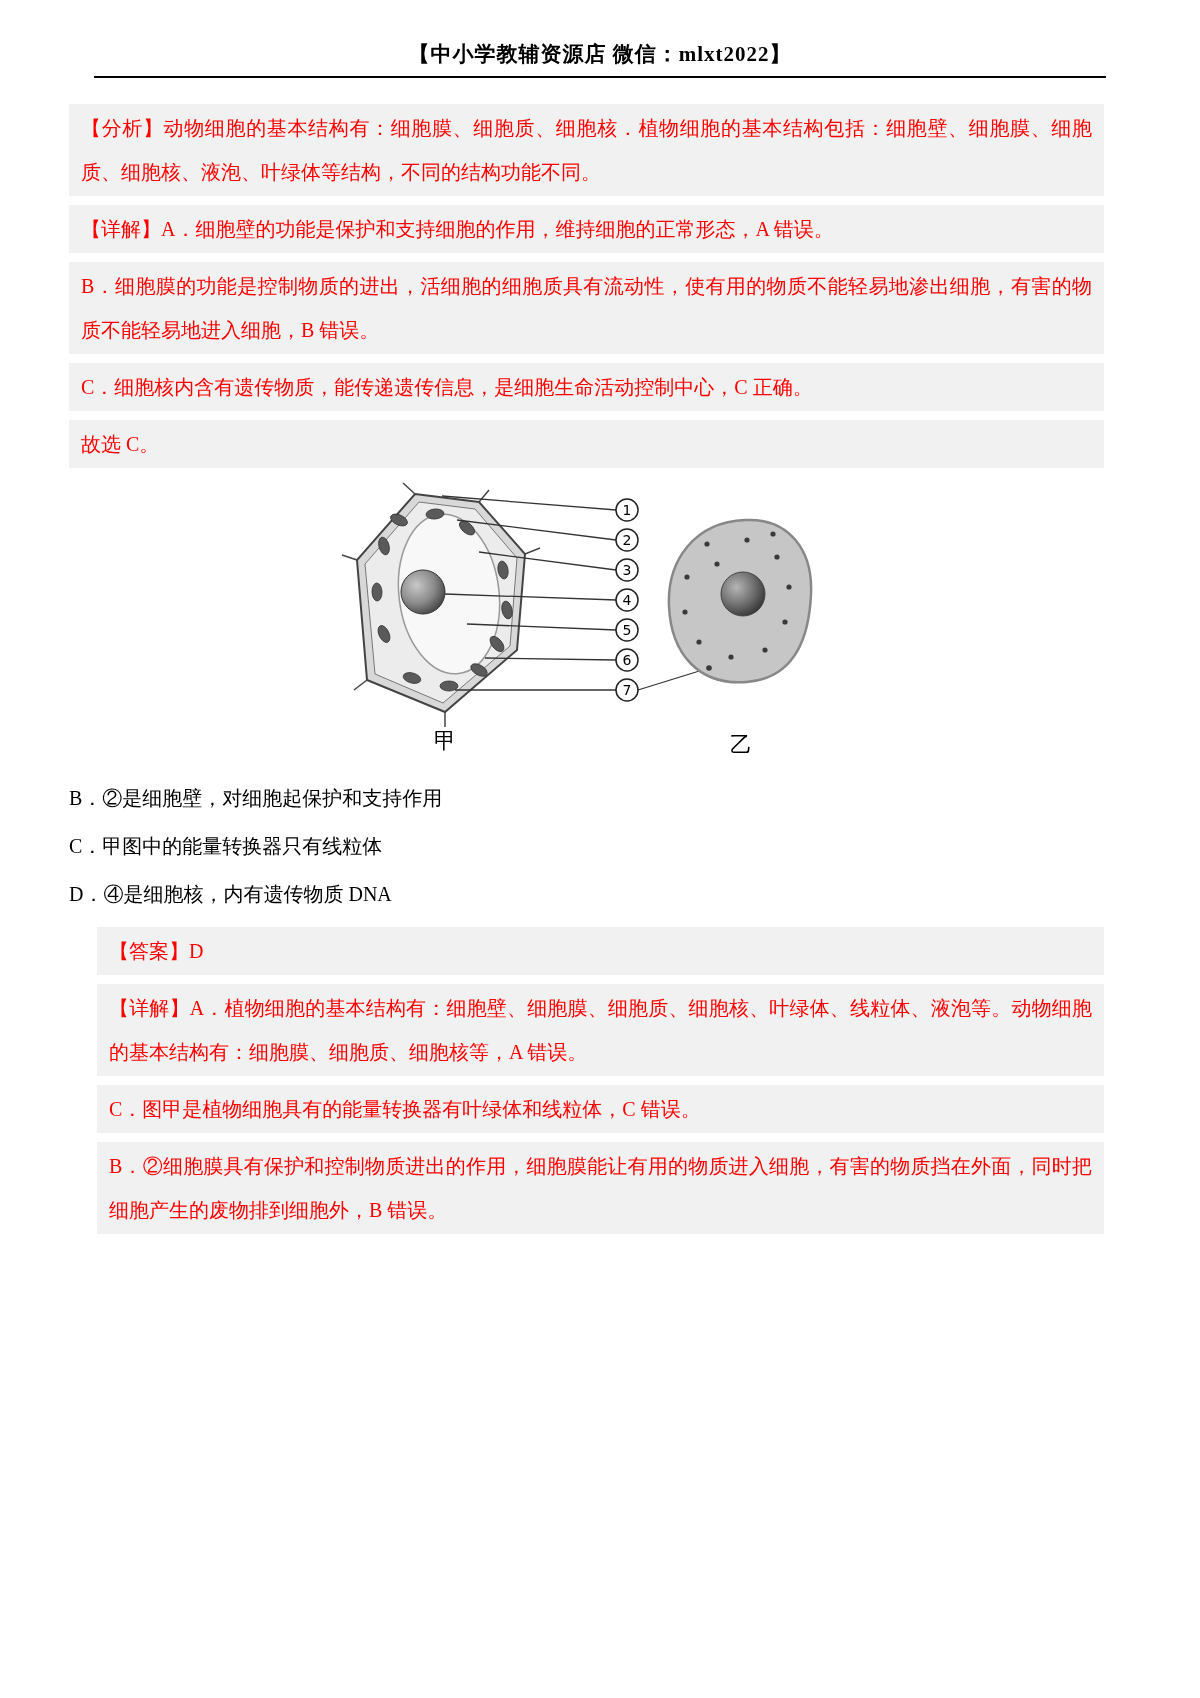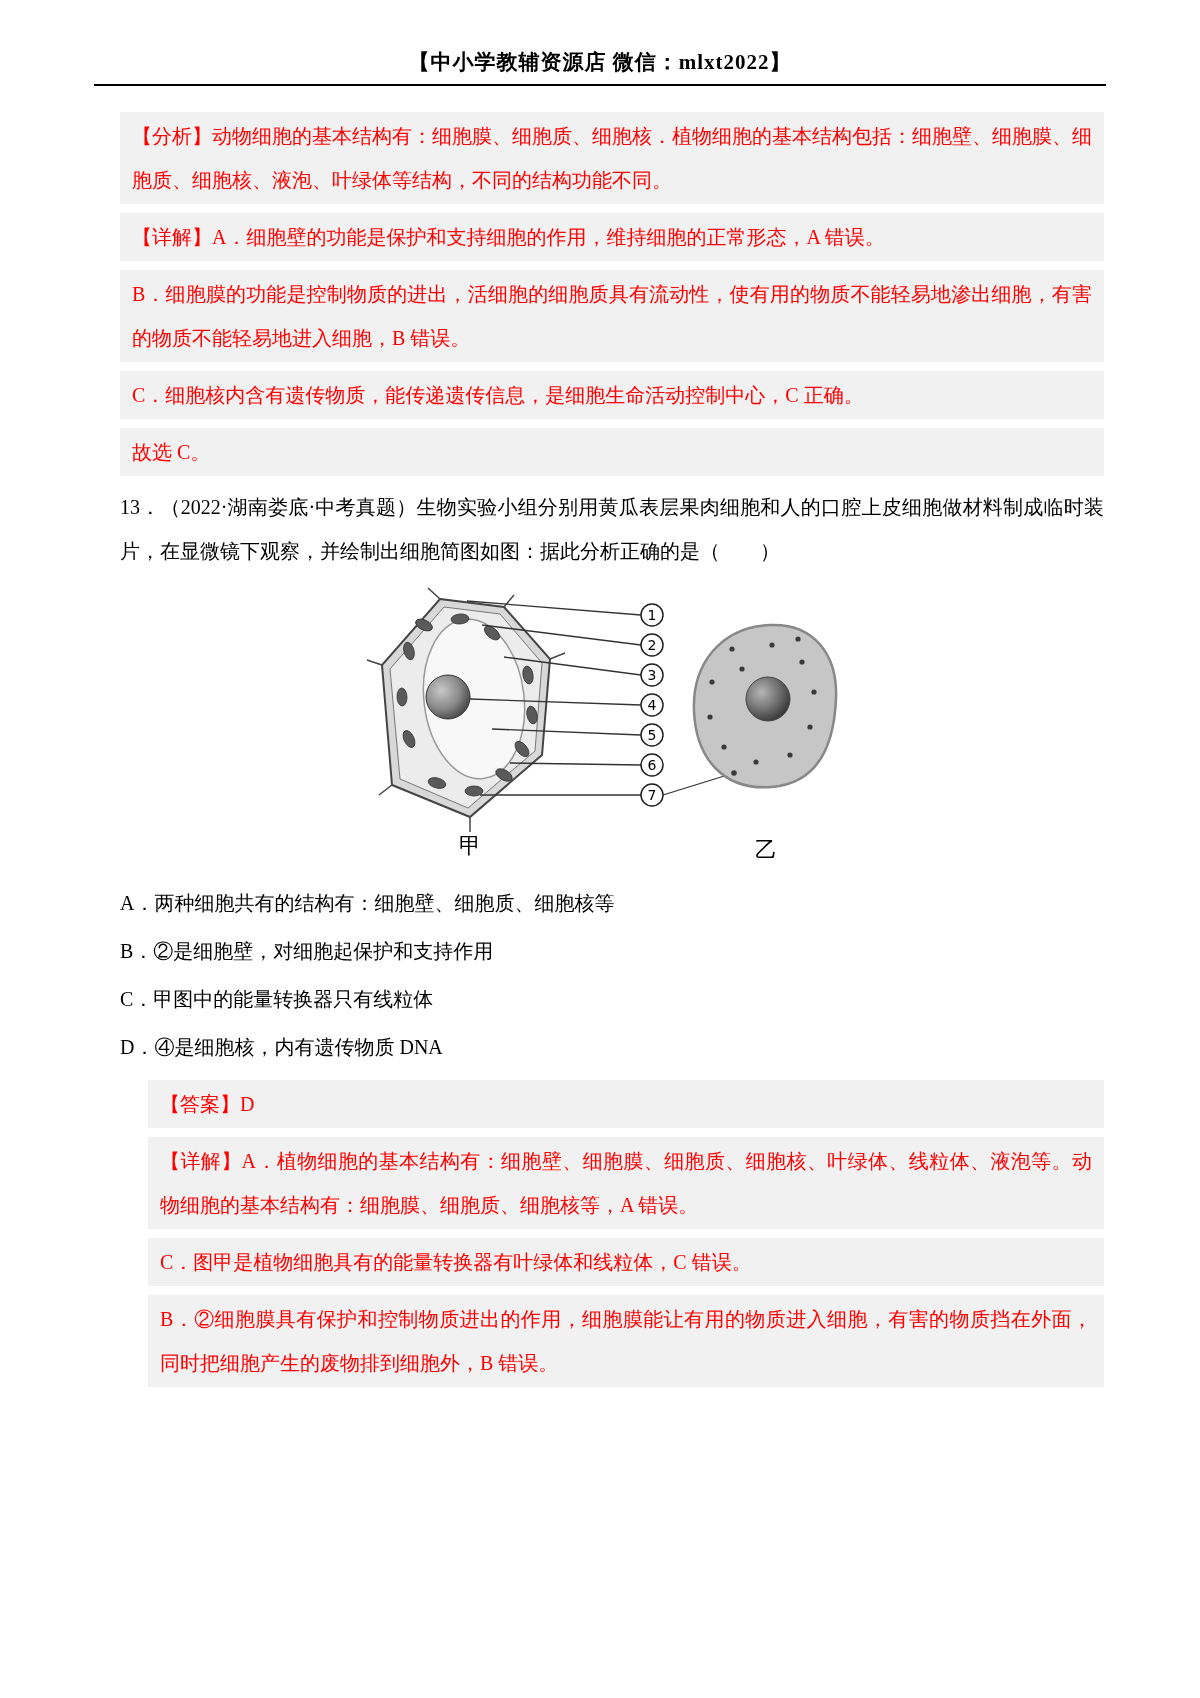--- a/index.html
+++ b/index.html
@@ -7,32 +7,33 @@
   .page {
     position:relative;
     width:1200px; height:1698px;
     margin:0 auto;
     background:#ffffff;
     font-family:"Liberation Serif","DejaVu Serif",serif;
     color:#000000;
     overflow:hidden;
   }
   .header-title {
-    padding-top:48px;
+    padding-top:28px;
     text-align:center;
     font-size:21px;
     font-weight:bold;
     letter-spacing:1px;
+    margin-top:12px;
   }
   .header-rule {
     border-bottom:2px solid #000;
     margin:8px 94px 0 94px;
     height:0;
   }
-  .content { padding:26px 96px 0 120px; font-size:20px; }
+  .content { padding:26px 96px 0 69px; font-size:20px; }
   p.hl {
     background:#f1f1f1;
     color:#ff0000;
     line-height:2.2;
     padding:2px 12px;
     margin-bottom:9px;
     text-align:justify;
   }
   p.black {
     color:#000;
@@ -64,21 +65,20 @@
 
     <section>
       <p class="hl">【分析】动物细胞的基本结构有：细胞膜、细胞质、细胞核．植物细胞的基本结构包括：细胞壁、细胞膜、细胞质、细胞核、液泡、叶绿体等结构，不同的结构功能不同。</p>
       <p class="hl">【详解】A．细胞壁的功能是保护和支持细胞的作用，维持细胞的正常形态，A 错误。</p>
       <p class="hl">B．细胞膜的功能是控制物质的进出，活细胞的细胞质具有流动性，使有用的物质不能轻易地渗出细胞，有害的物质不能轻易地进入细胞，B 错误。</p>
       <p class="hl">C．细胞核内含有遗传物质，能传递遗传信息，是细胞生命活动控制中心，C 正确。</p>
       <p class="hl">故选 C。</p>
     </section>
 
     <section>
-      <p class="black">13．（2022·湖南娄底·中考真题）生物实验小组分别用黄瓜表层果肉细胞和人的口腔上皮细胞做材料制成临时装片，在显微镜下观察，并绘制出细胞简图如图：据此分析正确的是（　　）</p>
 
       <figure class="cell-figure">
         <svg viewBox="0 0 520 280" width="520" height="280" xmlns="http://www.w3.org/2000/svg">
           <defs>
             <radialGradient id="nucA" cx="35%" cy="35%" r="75%">
               <stop offset="0%" stop-color="#c8c8c8"></stop>
               <stop offset="55%" stop-color="#8a8a8a"></stop>
               <stop offset="100%" stop-color="#3c3c3c"></stop>
             </radialGradient>
             <radialGradient id="nucB" cx="35%" cy="35%" r="75%">
@@ -175,21 +175,20 @@
               <circle cx="446" cy="52" r="2.6"></circle>
               <circle cx="382" cy="186" r="2.8"></circle>
             </g>
           </g>
 
           <text class="cjk" x="118" y="266" text-anchor="middle" font-size="22" fill="#000">甲</text>
           <text class="cjk" x="414" y="270" text-anchor="middle" font-size="22" fill="#000">乙</text>
         </svg>
       </figure>
 
-      <p class="black option">A．两种细胞共有的结构有：细胞壁、细胞质、细胞核等</p>
       <p class="black option">B．②是细胞壁，对细胞起保护和支持作用</p>
       <p class="black option">C．甲图中的能量转换器只有线粒体</p>
       <p class="black option">D．④是细胞核，内有遗传物质 DNA</p>
     </section>
 
     <section class="answers">
       <p class="hl">【答案】D</p>
       <p class="hl">【详解】A．植物细胞的基本结构有：细胞壁、细胞膜、细胞质、细胞核、叶绿体、线粒体、液泡等。动物细胞的基本结构有：细胞膜、细胞质、细胞核等，A 错误。</p>
       <p class="hl">C．图甲是植物细胞具有的能量转换器有叶绿体和线粒体，C 错误。</p>
       <p class="hl">B．②细胞膜具有保护和控制物质进出的作用，细胞膜能让有用的物质进入细胞，有害的物质挡在外面，同时把细胞产生的废物排到细胞外，B 错误。</p>

